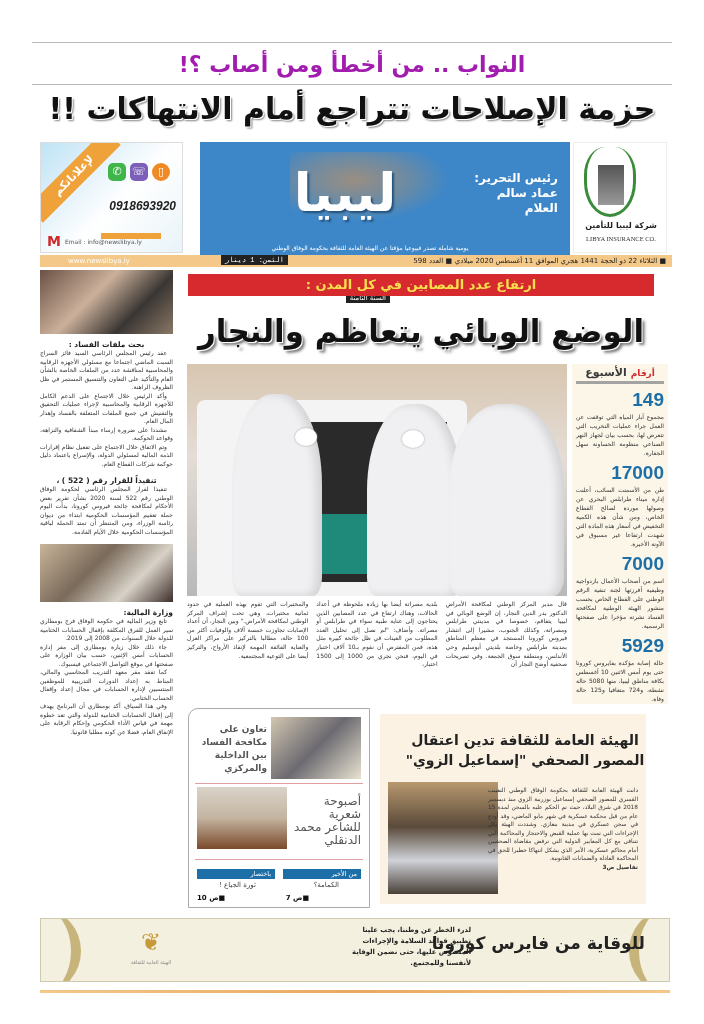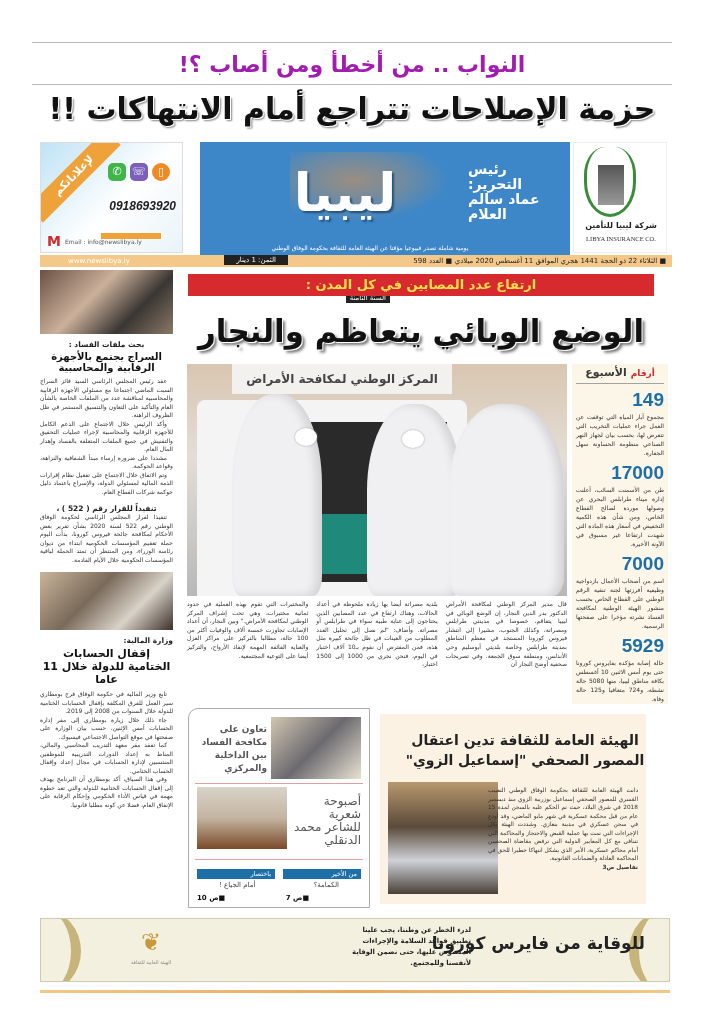--- a/index.html
+++ b/index.html
@@ -16,51 +16,51 @@
   .ad-left .icons { position: absolute; right: 12px; top: 20px; display: flex; gap: 4px; direction: ltr; }
   .ad-left .ic { width: 18px; height: 18px; border-radius: 5px; color: #fff; font-size: 11px; text-align: center; line-height: 18px; }
   .ad-left .phone { position: absolute; right: 6px; top: 56px; font-size: 12px; font-weight: bold; font-style: italic; color: #222; direction: ltr; font-family: "Liberation Sans", sans-serif; }
   .ad-left .mail { position: absolute; left: 6px; top: 90px; display: flex; gap: 4px; direction: ltr; align-items: center; }
   .ad-left .mail .m { color: #d02b2b; font-weight: bold; font-size: 14px; }
   .ad-left .mail .t { font-size: 6px; color: #555; }
 
   .logo-box { left: 200px; top: 142px; width: 370px; height: 113px; background: #3d87c8; overflow: hidden; }
   .logo-box .map { position: absolute; left: 90px; top: 10px; width: 160px; height: 70px; background: radial-gradient(ellipse at 40% 40%, #b09070 0%, rgba(176,144,112,0.5) 40%, rgba(61,135,200,0) 70%); opacity: 0.8; }
   .logo-box .name { position: absolute; left: 20px; top: 6px; width: 250px; text-align: center; color: #fff; font-size: 52px; font-weight: bold; line-height: 90px; text-shadow: 2px 2px 2px #22527d; }
-  .logo-box .editor { position: absolute; right: 12px; top: 20px; width: 90px; text-align: left; color: #fff; font-size: 14px; font-weight: bold; line-height: 15px; }
+  .logo-box .editor { position: absolute; right: 12px; top: 29px; width: 90px; text-align: right; color: #fff; font-size: 12px; font-weight: bold; line-height: 15px; }
   .logo-box .tagline { position: absolute; left: 30px; bottom: 4px; width: 280px; text-align: center; color: #fff; font-size: 6px; }
 
   .ins-box { left: 573px; top: 142px; width: 94px; height: 111px; background: #fff; border: 1px solid #eee; }
   .ins-box .wreath { position: absolute; left: 10px; top: 4px; width: 52px; height: 70px; border: 3px solid #3a8c3a; border-radius: 40% 40% 50% 50%; border-top: none; }
   .ins-box .bld { position: absolute; left: 24px; top: 22px; width: 26px; height: 40px; background: linear-gradient(#555, #999); }
   .ins-box .side { position: absolute; right: 4px; top: 4px; width: 18px; height: 50px; font-size: 4px; color: #666; }
   .ins-box .ar { position: absolute; left: 0; top: 78px; width: 94px; text-align: center; font-size: 8px; font-weight: bold; color: #222; }
   .ins-box .en { position: absolute; left: 0; top: 92px; width: 94px; text-align: center; font-size: 6.5px; color: #333; font-family: "Liberation Serif", serif; direction: ltr; }
 
   .infobar { left: 40px; top: 255px; width: 632px; height: 12px; background: #f3c889; font-size: 7px; line-height: 12px; color: #222; }
   .infobar .date { position: absolute; right: 6px; top: 0; margin-left: 12px; }
   .infobar .issue { position: absolute; right: 220px; top: 0; }
   .infobar .year { position: absolute; right: 282px; top: 1px; background: #222; color: #fff; padding: 0 4px; line-height: 10px; margin-top: 37px; }
-  .infobar .price { position: absolute; right: 384px; top: 0; background: #222; color: #fff; padding: 0 12px; line-height: 10px; }
+  .infobar .price { position: absolute; right: 384px; top: 0; background: #222; color: #fff; padding: 0 4px; line-height: 10px; font-family: Liberation Mono, monospace; }
   .infobar .web { position: absolute; left: 28px; top: 0; direction: ltr; color: #fff; }
 
   
   .kicker { left: 188px; top: 274px; width: 466px; height: 22px; background: #d62a2f; color: #f6e04c; font-weight: bold; font-size: 13px; text-align: center; line-height: 22px; }
   .headline { left: 188px; top: 302px; width: 466px; height: 58px; color: #111; font-weight: bold; font-size: 31px; text-align: center; line-height: 58px; text-shadow: 1px 1px 0 #fff, 3px 3px 3px #777; }
   .photo-main { left: 187px; top: 364px; width: 380px; height: 232px; background: linear-gradient(180deg, #d8c6b0 0%, #e4ddd6 40%, #b8b8b8 100%); overflow: hidden; }
   .photo-main .sign { position: absolute; left: 45px; top: 0; width: 220px; height: 30px; background: #f3f1ee; text-align: center; font-size: 12px; line-height: 30px; color: #444; font-weight: bold; }
   .photo-main .van { position: absolute; left: 10px; top: 36px; width: 270px; height: 196px; background: #f4f4f4; border-radius: 8px 8px 0 0; }
   .photo-main .van .rear { position: absolute; left: 50px; top: 22px; width: 200px; height: 160px; background: #2a2a2a; }
   .photo-main .box { position: absolute; left: 135px; top: 150px; width: 45px; height: 60px; background: #1f8a7a; }
   .photo-main .suit { position: absolute; background: #f0f0f3; border-radius: 45% 45% 10% 10%; box-shadow: inset -6px 0 10px rgba(0,0,0,0.12); }
   .photo-main .mask { position: absolute; width: 22px; height: 18px; background: #fff; border-radius: 50%; box-shadow: 0 0 2px #999; }
 
   
   .week { left: 572px; top: 364px; width: 96px; height: 340px; background: #fbf6e8; padding: 2px 4px; text-align: right; }
-  .week .wt { font-size: 11px; font-weight: bold; color: #3a3a3a; height: 18px; border-bottom: 1px solid #a3a3a3; text-align: center; }
+  .week .wt { font-size: 11px; font-weight: bold; color: #3a3a3a; height: 18px; border-bottom: 3px solid #a3a3a3; text-align: center; }
   .week .wt span { color: #d62a2f; font-size: 9px; }
   .week .num { font-size: 19px; font-weight: bold; color: #1d6fa8; line-height: 24px; font-family: "Liberation Sans", sans-serif; margin-top: 4px; }
   .week .txt { font-size: 6px; line-height: 9px; color: #333; text-align: justify; }
 
   
   .lcol { left: 40px; top: 270px; width: 133px; }
   .lcol .photo { width: 133px; height: 64px; background: linear-gradient(135deg, #6a5145 0%, #cbb09a 40%, #3a3633 70%, #8a7866 100%); margin-bottom: 6px; }
   .lcol .kick { font-size: 7.5px; font-weight: bold; text-align: center; color: #222; }
   .lcol .hd { font-size: 10px; font-weight: bold; text-align: center; color: #111; margin: 2px 0 4px; }
   .lcol .body { font-size: 6px; line-height: 8.5px; color: #333; text-align: justify; }
@@ -145,21 +145,20 @@
   <span class="date">■ الثلاثاء 22 ذو الحجة 1441 هجري الموافق 11 أغسطس 2020 ميلادي</span>
   <span class="issue">■ العدد 598</span>
   <span class="year">السنة الثامنة</span>
   <span class="price">الثمن: 1 دينار</span>
   <span class="web">www.newslibya.ly</span>
 </div>
 
 <div class="abs kicker">ارتفاع عدد المصابين في كل المدن :</div>
 <div class="abs headline">الوضع الوبائي يتعاظم والنجار يحذر من التفاقم !</div>
 <div class="abs photo-main">
-  <div class="sign">المركز الوطني لمكافحة الأمراض</div>
   <div class="van">
       <div class="rear"></div>
     </div>
   <div class="box"></div>
   <div class="suit" style="left:45px;top:30px;width:90px;height:202px;"></div>
   <div class="mask" style="left:108px;top:64px;"></div>
   <div class="suit" style="left:180px;top:40px;width:95px;height:192px;"></div>
   <div class="mask" style="left:215px;top:66px;"></div>
   <div class="suit" style="left:262px;top:40px;width:115px;height:192px;"></div>
 </div>
@@ -177,54 +176,52 @@
   <div class="txt">طن من الأسمنت السائب، أعلنت إدارة ميناء طرابلس البحري عن وصولها موردة لصالح القطاع الخاص، ومن شأن هذه الكمية التخفيض في أسعار هذه المادة التي شهدت ارتفاعا غير مسبوق في الآونة الأخيرة.</div>
   <div class="num">7000</div>
   <div class="txt">اسم من أصحاب الأعمال بازدواجية وظيفية أفرزتها لجنة تنقية الرقم الوطني على القطاع الخاص بحسب منشور الهيئة الوطنية لمكافحة الفساد نشرته مؤخرا على صفحتها الرسمية.</div>
   <div class="num">5929</div>
   <div class="txt">حالة إصابة مؤكدة بفايروس كورونا حتى يوم أمس الاثنين 10 أغسطس بكافة مناطق ليبيا، منها 5080 حالة نشطة، و724 متعافيا و125 حالة وفاة.</div>
 </div>
 
 <div class="abs lcol">
   <div class="photo"></div>
   <div class="kick">بحث ملفات الفساد :</div>
-  <div class="hd">السراج يجتمع بالأجهزة الرقابية والمحاسبية</div>
   <div class="body">
     <p>عقد رئيس المجلس الرئاسي السيد فائز السراج السبت الماضي اجتماعا مع مسئولي الأجهزة الرقابية والمحاسبية لمناقشة عدد من الملفات الخاصة بالشأن العام والتأكيد على التعاون والتنسيق المستمر في ظل الظروف الراهنة.</p>
     <p>وأكد الرئيس خلال الاجتماع على الدعم الكامل للأجهزة الرقابية والمحاسبية لإجراء عمليات التحقيق والتقنيش في جميع الملفات المتعلقة بالفساد وإهدار المال العام.</p>
     <p>مشددا على ضرورة إرساء مبدأ الشفافية والنزاهة، وقواعد الحوكمة.</p>
     <p>وتم الاتفاق خلال الاجتماع على تفعيل نظام إقرارات الذمة المالية لمسئولي الدولة، والإسراع باعتماد دليل حوكمة شركات القطاع العام.</p>
   </div>
   <div class="kick" style="margin-top:8px;">تنفيذاً للقرار رقم ( 522 ) ،</div>
   <div class="body">
     <p>تنفيذا لقرار المجلس الرئاسي لحكومة الوفاق الوطني رقم 522 لسنة 2020 بشأن تقرير بعض الأحكام لمكافحة جائحة فيروس كورونا، بدأت اليوم حملة تعقيم المؤسسات الحكومية ابتداء من ديوان رئاسة الوزراء، ومن المنتظر أن تمتد الحملة لباقية المؤسسات الحكومية خلال الأيام القادمة.</p>
   </div>
   <div class="photo" style="height:58px;margin-top:8px;background:linear-gradient(135deg,#c9b59a 0%,#7a6a5a 40%,#d8d2c8 70%,#3d2f2a 100%);"></div>
   <div class="kick" style="text-align:right;">وزارة المالية:</div>
-  <div class="hd" style="font-size:11px;">إقفال الحسابات الختامية للدولة خلال 11 عاما</div>
   <div class="body">
     <p>تابع وزير المالية في حكومة الوفاق فرج بومطاري سير العمل للفرق المكلفة بإقفال الحسابات الختامية للدولة خلال السنوات من 2008 إلى 2019.</p>
     <p>جاء ذلك خلال زيارة بومطاري إلى مقر إدارة الحسابات أمس الإثنين، حسب بيان الوزارة على صفحتها في موقع التواصل الاجتماعي فيسبوك.</p>
     <p>كما تفقد مقر معهد التدريب المحاسبي والمالي، المناط به إعداد الدورات التدريبية للموظفين المنتسبين لإدارة الحسابات في مجال إعداد وإقفال الحساب الختامي.</p>
     <p>وفي هذا السياق، أكد بومطاري أن البرنامج يهدف إلى إقفال الحسابات الختامية للدولة والتي تعد خطوة مهمة في قياس الأداء الحكومي وإحكام الرقابة على الإنفاق العام، فضلا عن كونه مطلبا قانونيا.</p>
   </div>
 </div>
 
 <div class="abs briefs">
   <div class="p1"></div>
   <div class="t1">تعاون على مكافحة الفساد بين الداخلية والمركزي</div>
   <div class="sep" style="top:74px;"></div>
   <div class="p2"></div>
   <div class="t2">أصبوحة شعرية للشاعر محمد الدنقلي</div>
   <div class="sep" style="top:150px;"></div>
   <div class="tabhd" style="right:8px;width:78px;">من الأخير</div>
   <div class="tabtx" style="right:30px;">الكمامة؟</div>
   <div class="pg" style="right:60px;">■ص 7</div>
   <div class="tabhd" style="left:8px;width:78px;">باختصار</div>
-  <div class="tabtx" style="left:30px;">أمام الجياع !</div>
+  <div class="tabtx" style="left:30px;">ثورة الجياع !</div>
   <div class="pg" style="left:8px;">■ص 10</div>
 </div>
 
 <div class="abs culture">
   <div class="hd">الهيئة العامة للثقافة تدين اعتقال المصور الصحفي "إسماعيل الزوي"</div>
   <div class="photo"></div>
   <div class="body">
     <span>دانت الهيئة العامة للثقافة بحكومة الوفاق الوطني التغييب القسري للمصور الصحفي إسماعيل بوزريبة الزوي منذ ديسمبر 2018 في شرق البلاد، حيث تم الحكم عليه بالسجن لمدة 15 عام من قبل محكمة عسكرية في شهر مايو الماضي، وقد أودع في سجن عسكري في مدينة بنغازي. وشددت الهيئة بكل الإجراءات التي تمت بها عملية القبض والاحتجاز والمحاكمة التي تتنافى مع كل المعايير الدولية التي ترفض مقاضاة الصحفيين أمام محاكم عسكرية، الأمر الذي يشكل انتهاكا خطيرا للحق في المحاكمة العادلة والضمانات القانونية.</span>
     <div class="more">تفاصيل ص3</div>
   </div>

